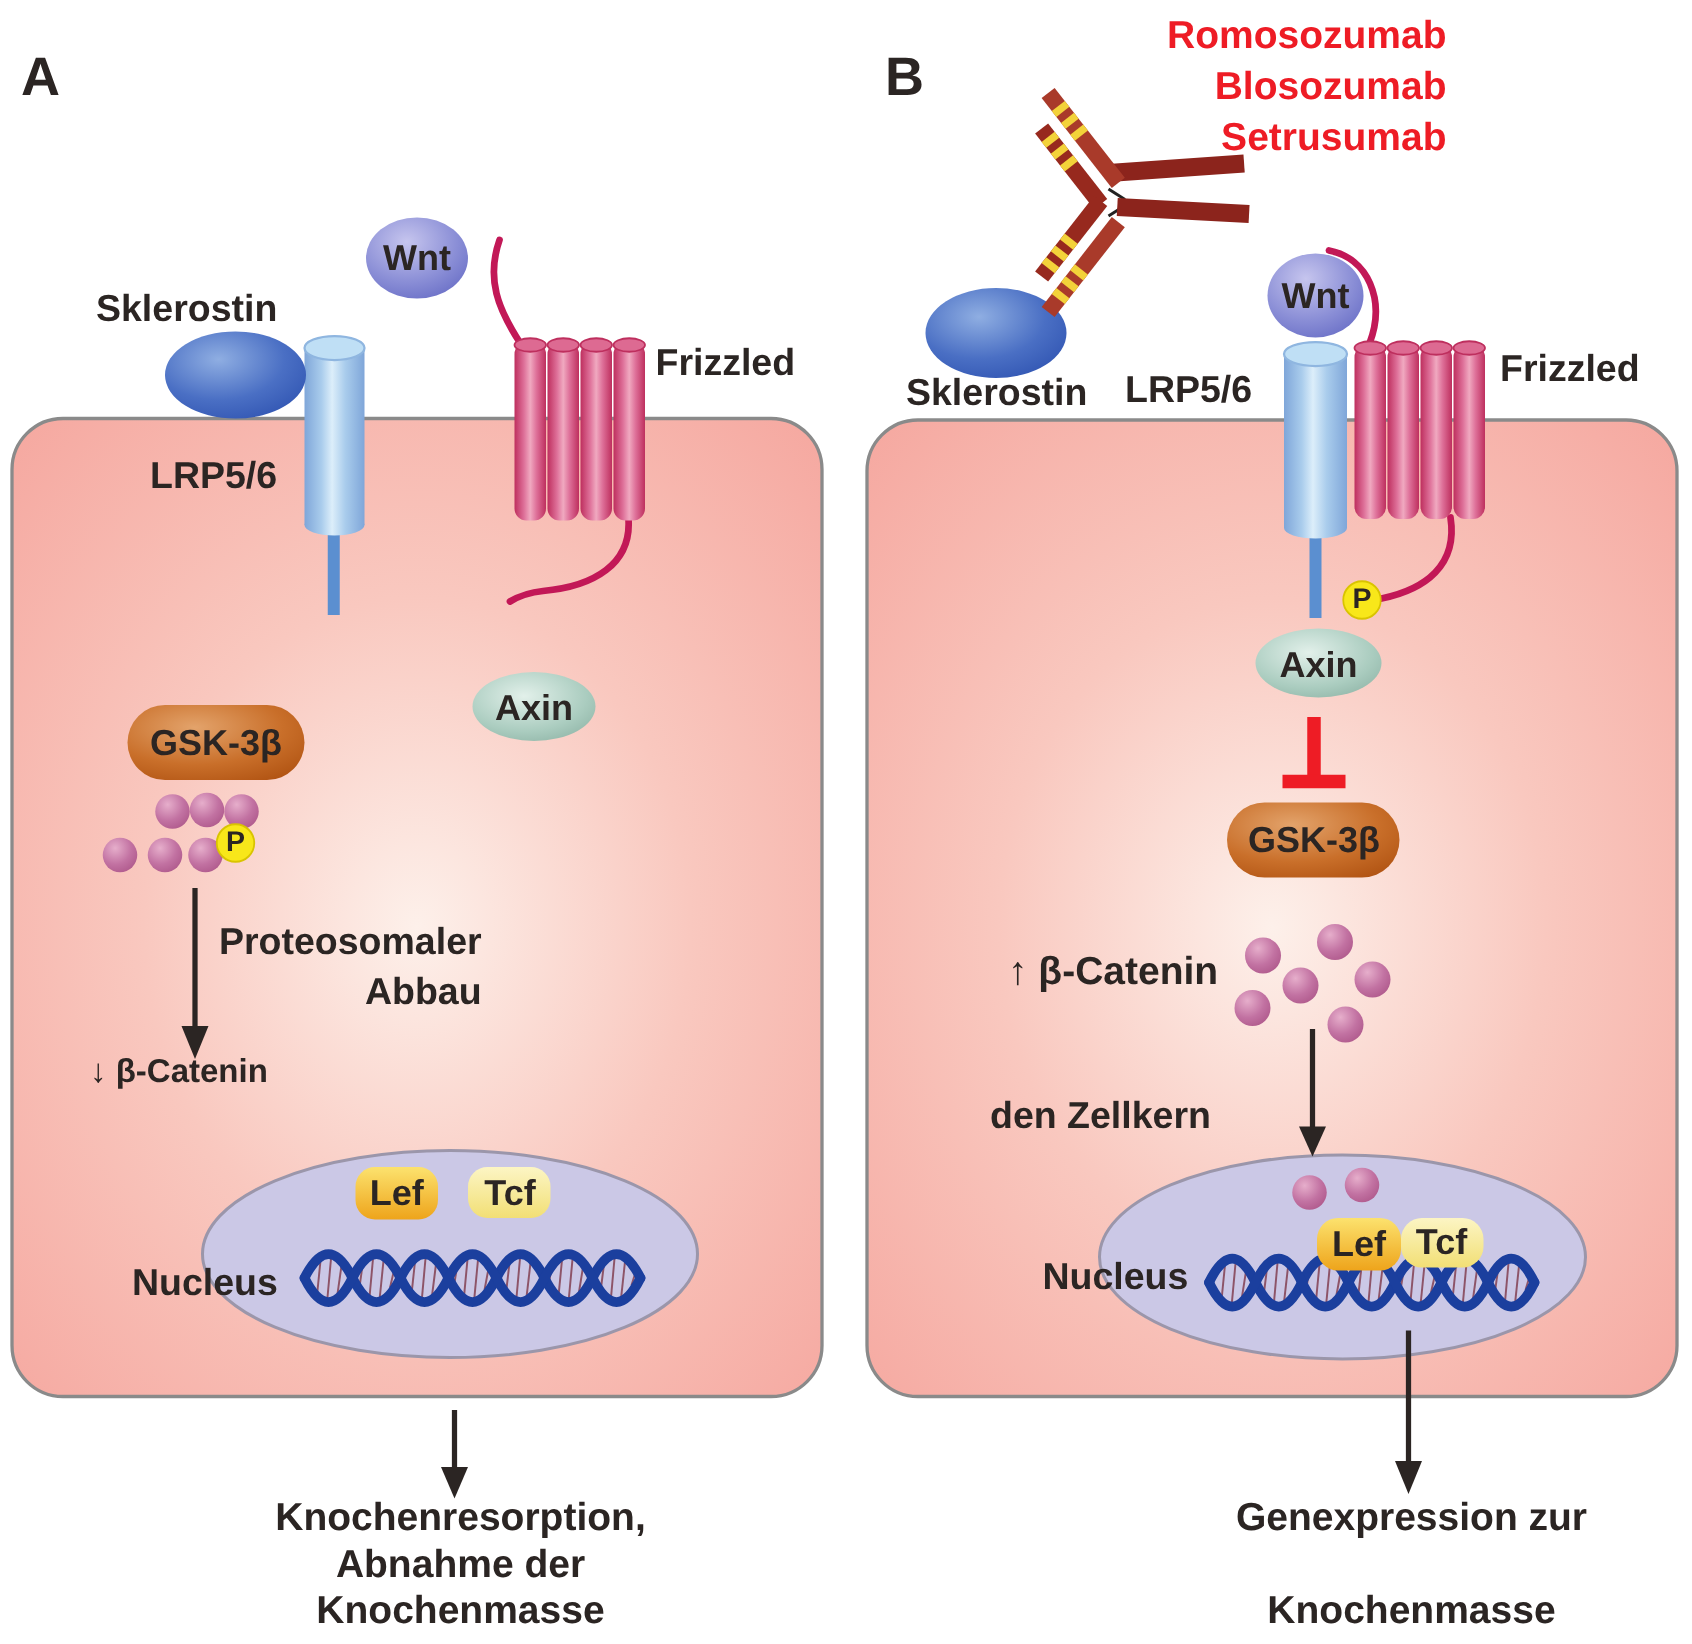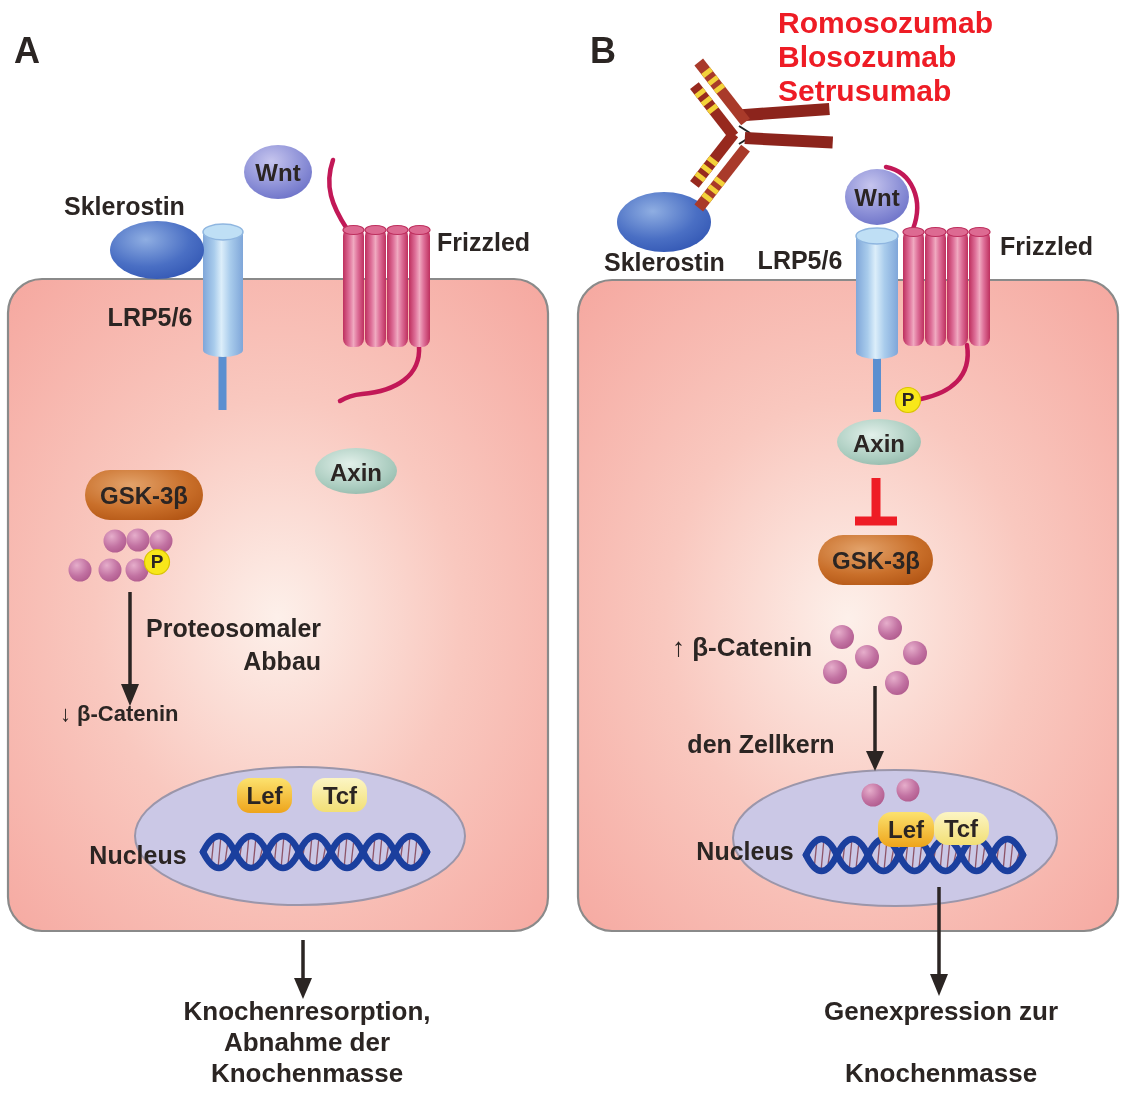--- a/index.html
+++ b/index.html
@@ -5,23 +5,23 @@
   html,body{margin:0;padding:0;background:#ffffff;}
   .canvas{
     position:relative;width:1128px;height:1096px;background:#ffffff;overflow:hidden;
     font-family:"Liberation Sans",sans-serif;color:#2b2523;
   }
   .gfx{position:absolute;left:0;top:0;}
   .lbl{position:absolute;font-weight:600;line-height:1.15;white-space:pre;}
   .panel-letter{font-size:36px;font-weight:700;}
   .big{font-size:25px;}
   .mid{font-size:24px;}
-  .drugs{position:absolute;left:778px;top:6px;color:#ee1c25;font-size:30px;font-weight:700;line-height:34px;}
+  .drugs{position:absolute;left:778px;top:6px;color:#ee1c25;font-size:26px;font-weight:700;line-height:34px;text-align:right;}
   .center{text-align:center;}
-  .right{text-align:center;}
+  .right{text-align:left;}
   .outcome{font-size:26px;line-height:31px;font-weight:600;}
   .ptext{font-size:19px;font-weight:700;}
 </style>
 </head>
 <body>
 
 <div class="canvas">
 
   <svg class="gfx" width="1128" height="1096" viewBox="0 0 1128 1096">
     <defs>

